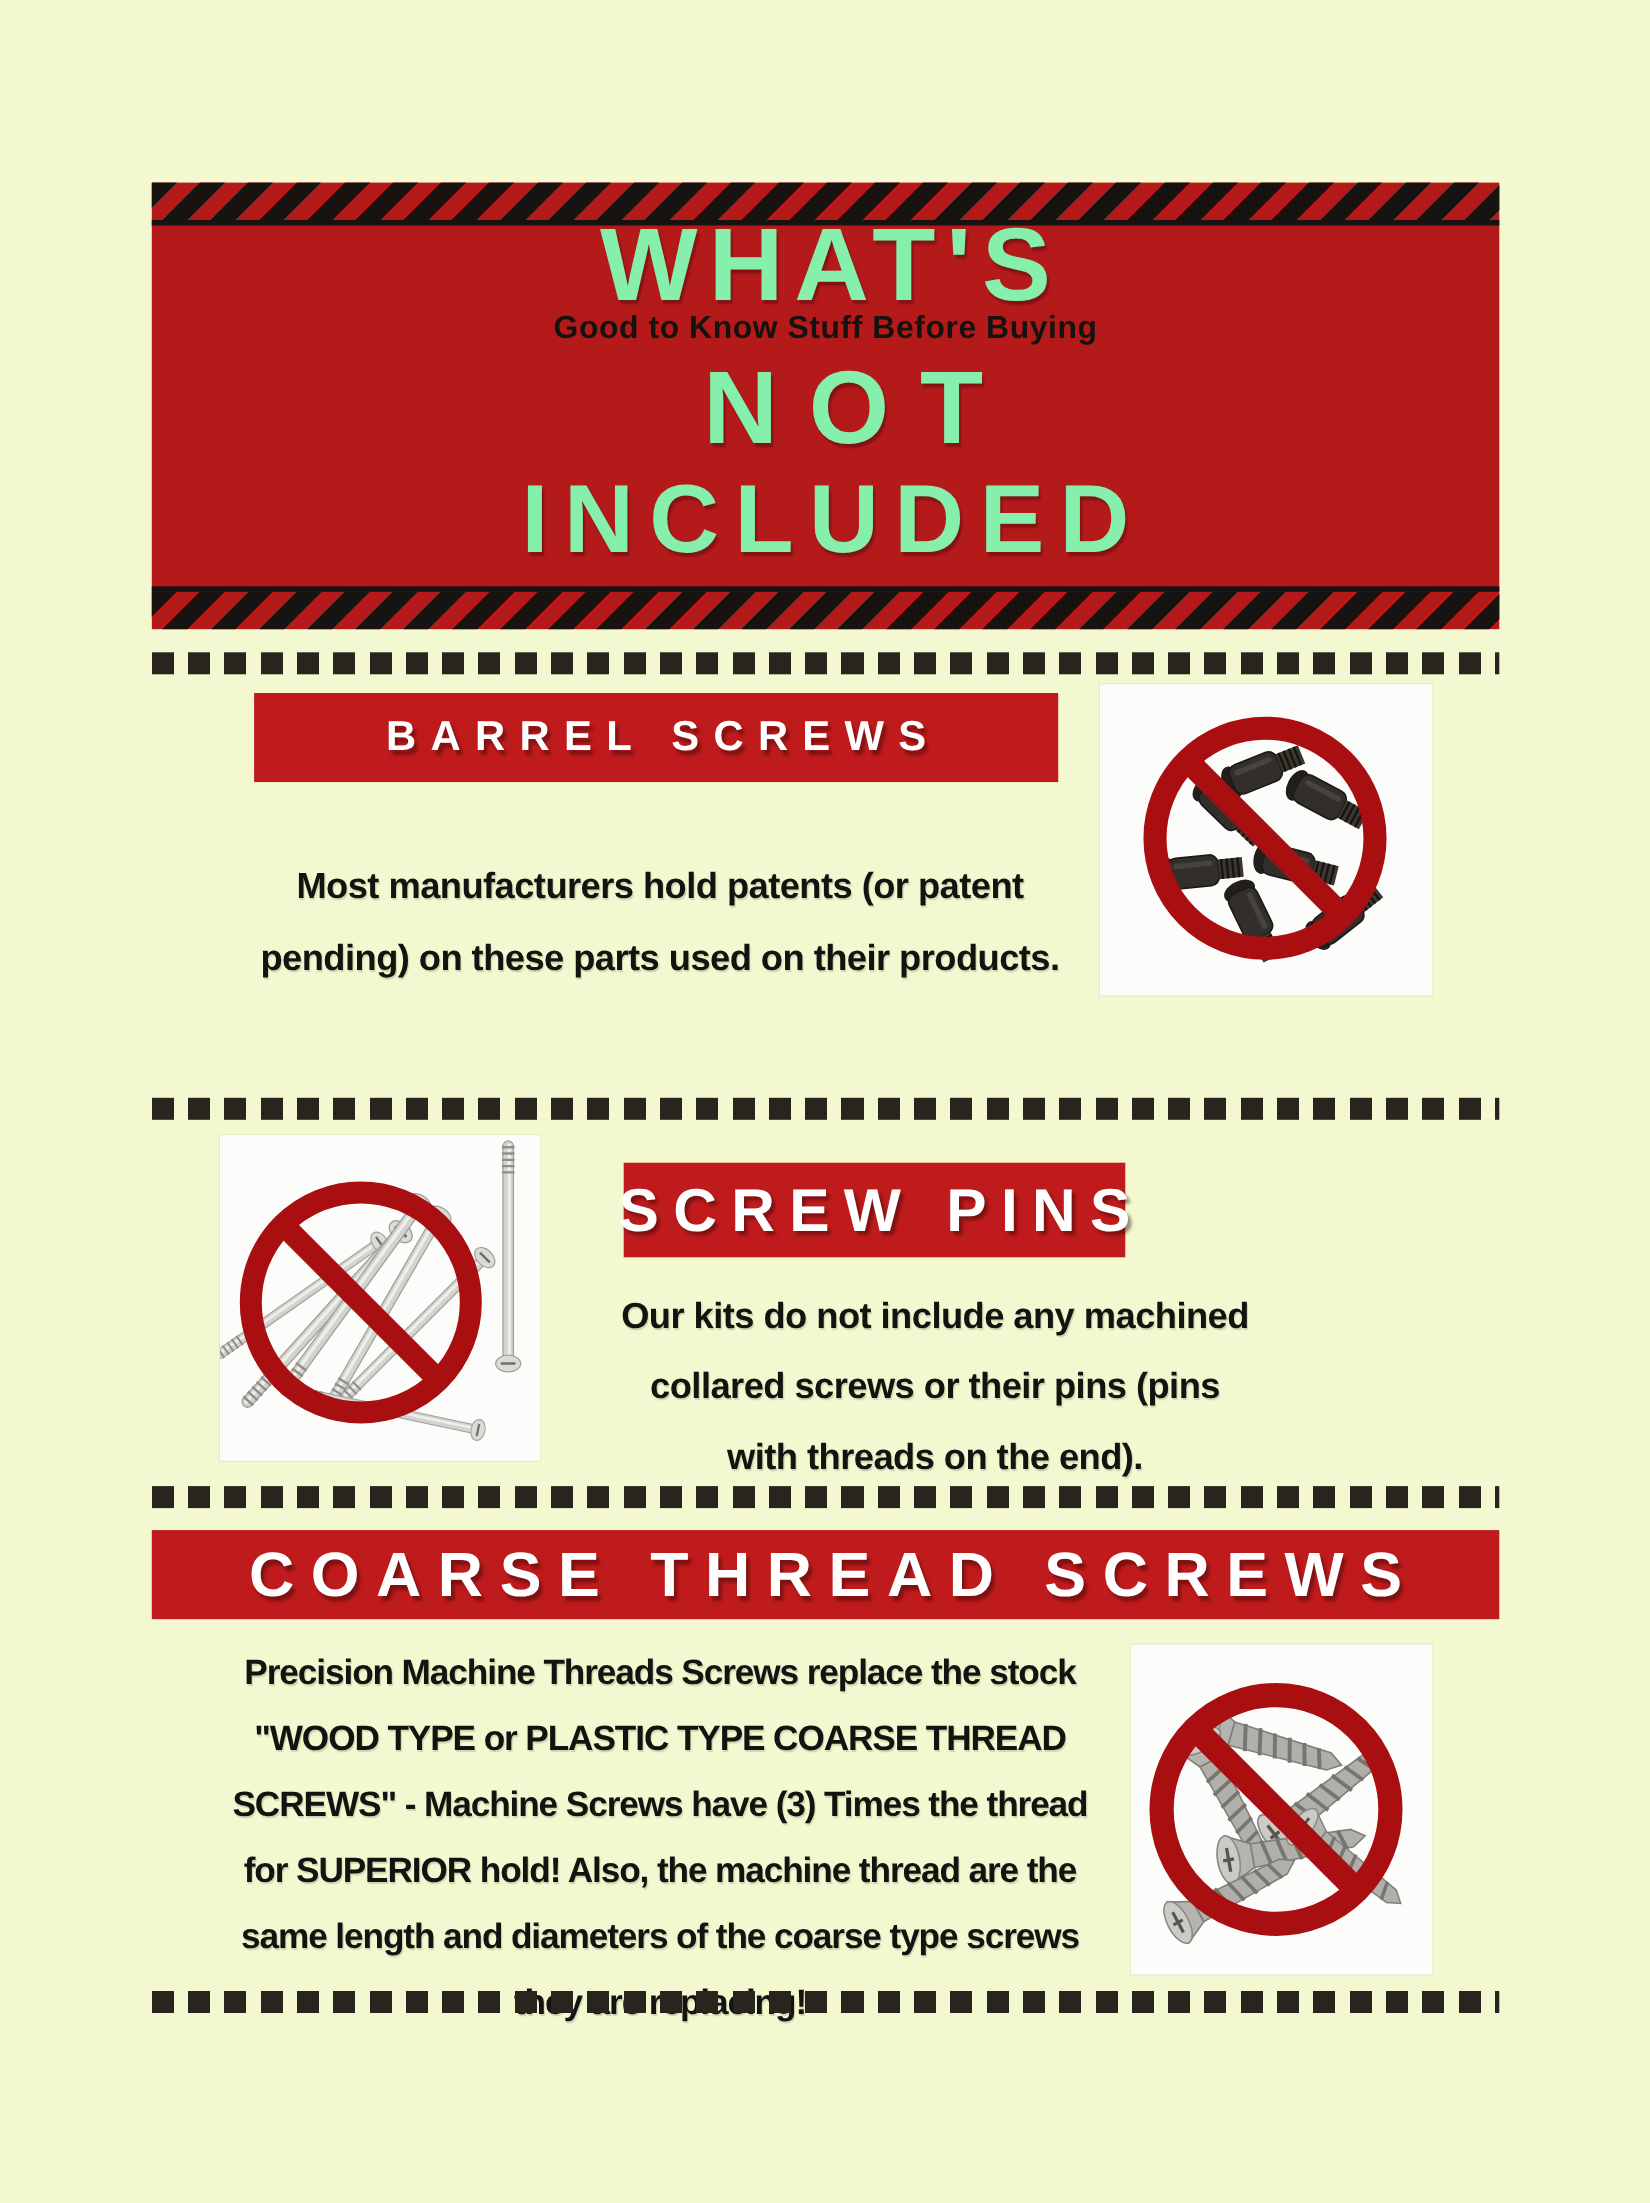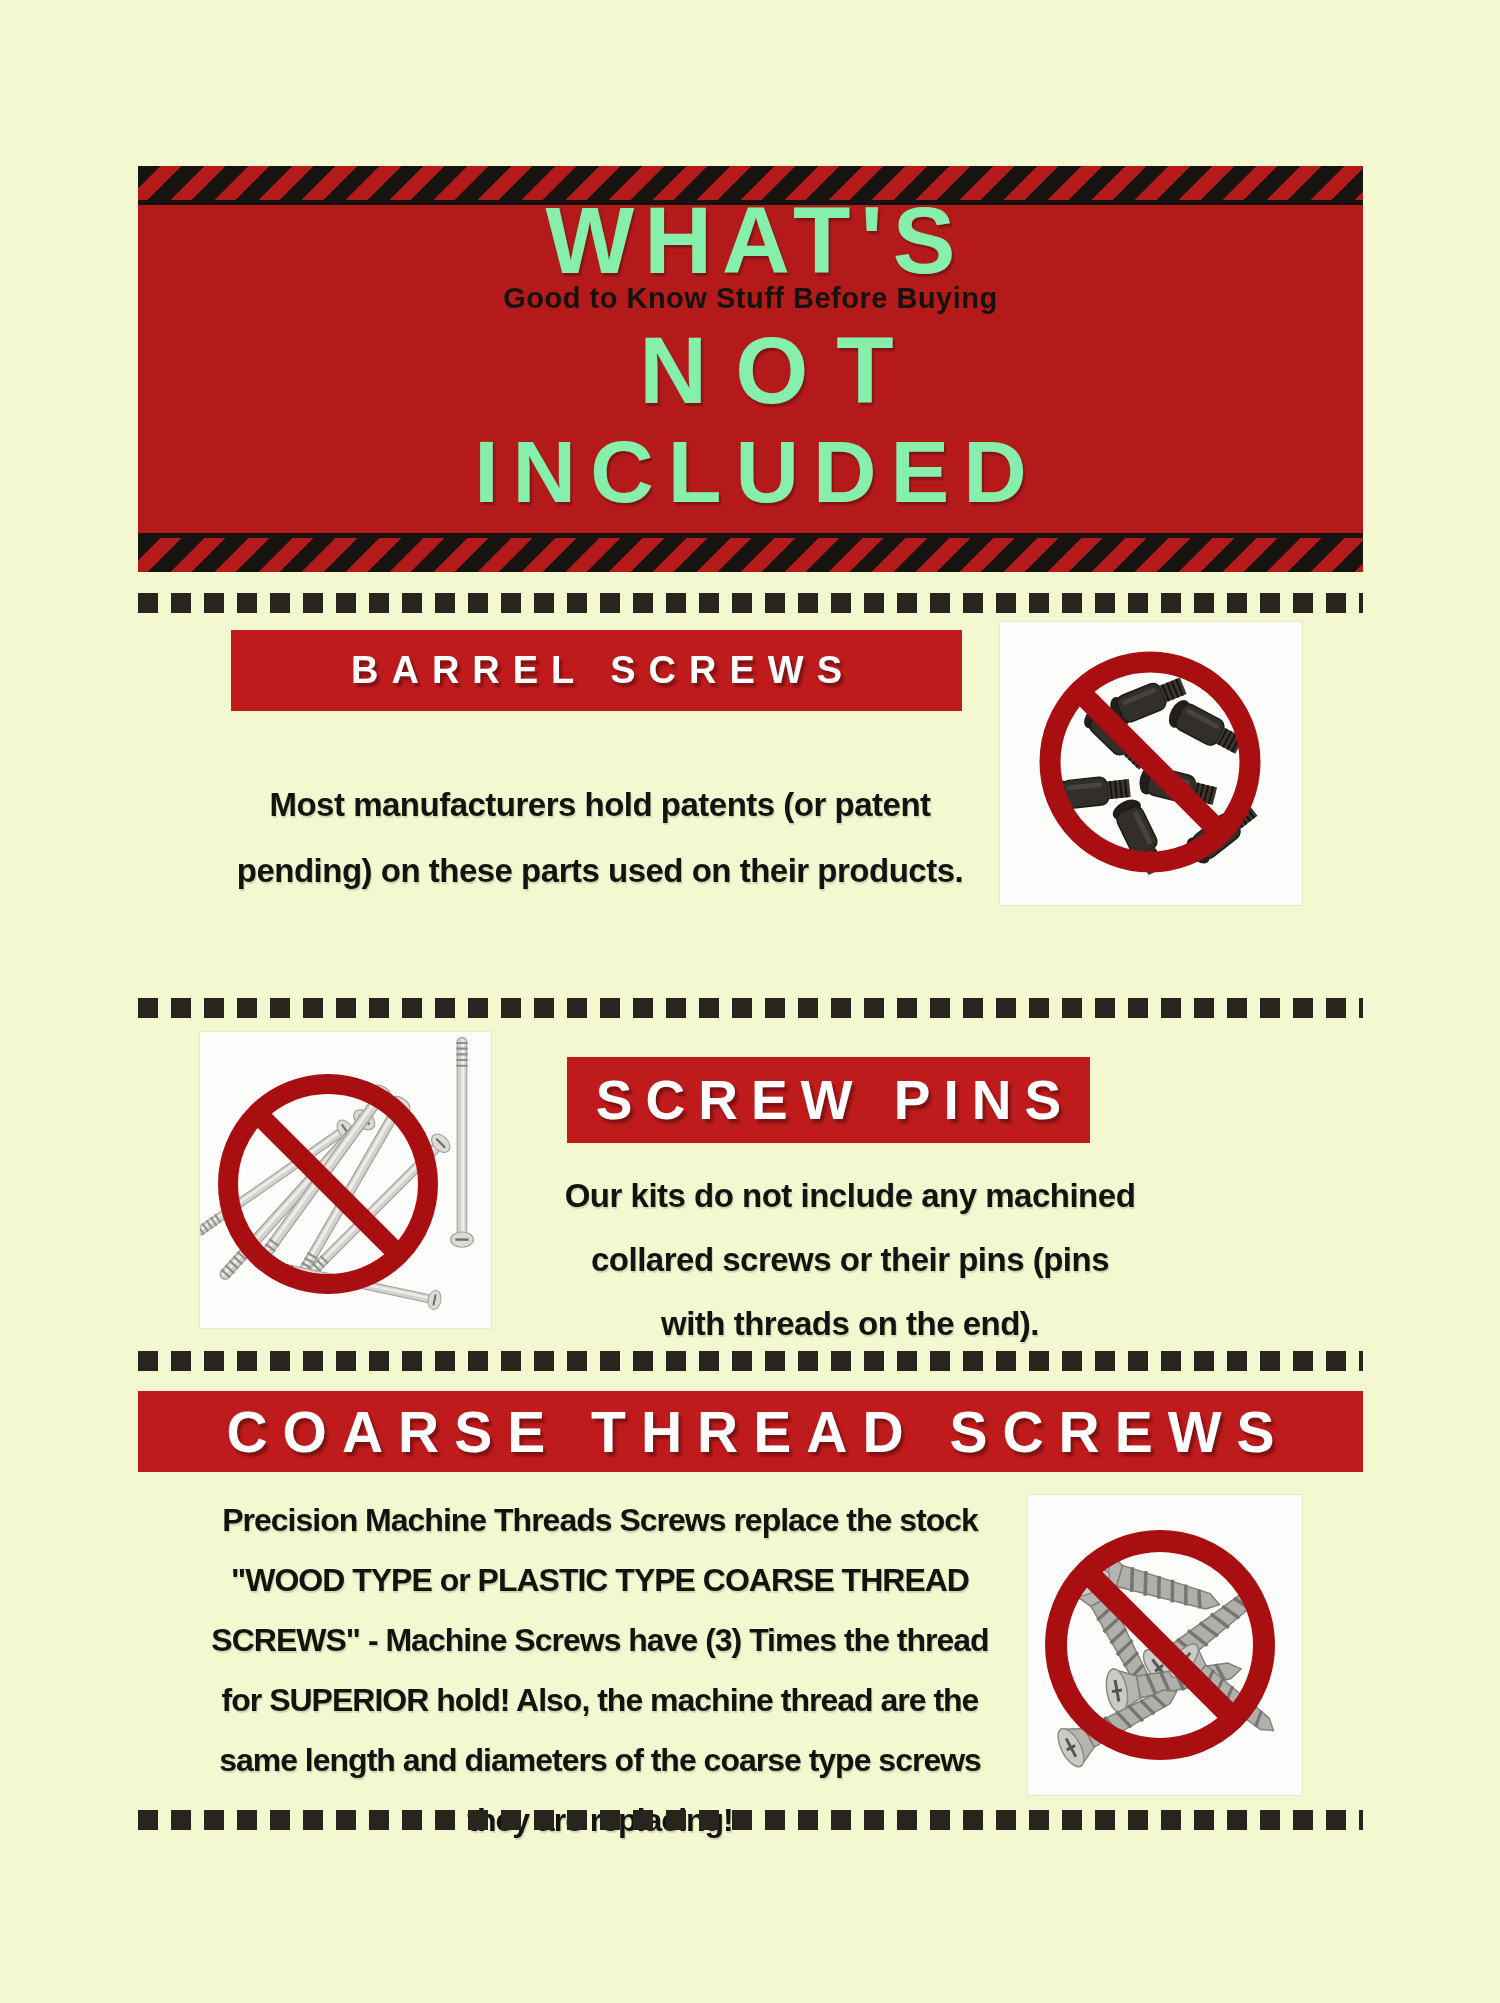--- a/index.html
+++ b/index.html
@@ -41,21 +41,21 @@
   .dots.d2 { top:998px; }
   .dots.d3 { top:1351px; }
   .dots.d4 { top:1810px; }
   
   .sec-banner {
     position:absolute; background:var(--banner-red,#c01b1c); color:#fff;
     font-weight:bold; display:flex; align-items:center; justify-content:center;
     white-space:nowrap; text-shadow:3px 4px 3px rgba(45,6,6,.45);
   }
   .banner-barrel { left:231px; top:630px;  width:731px;  height:81px; font-size:38px; letter-spacing:13px; text-indent:13px; }
-  .banner-pins   { left:567px; top:1057px; width:523px;  height:86px; font-size:55px; letter-spacing:13px; text-indent:13px; }
+  .banner-pins   { left:567px; top:1057px; width:456px;  height:86px; font-size:55px; letter-spacing:13px; text-indent:13px; }
   .banner-coarse { left:138px; top:1391px; width:1225px; height:81px; font-size:57px; letter-spacing:15px; text-indent:15px;text-align:right; }
   
   .body-text {
     position:absolute; color:var(--text-black,#151310); font-weight:bold;
     text-align:center; text-shadow:1px 2px 1px rgba(0,0,0,.15);
   }
   .body-text div { white-space:nowrap;margin-top:12px; }
   .text-barrel { left:160px; top:766px;  width:880px; font-size:33px; line-height:54px; letter-spacing:-.5px; }
   .text-pins   { left:520px; top:1158px; width:660px; font-size:33px; line-height:52px; letter-spacing:-.5px;text-align:center; }
   .text-coarse { left:150px; top:1484px; width:900px; font-size:32px; line-height:48px; letter-spacing:-1px; }

